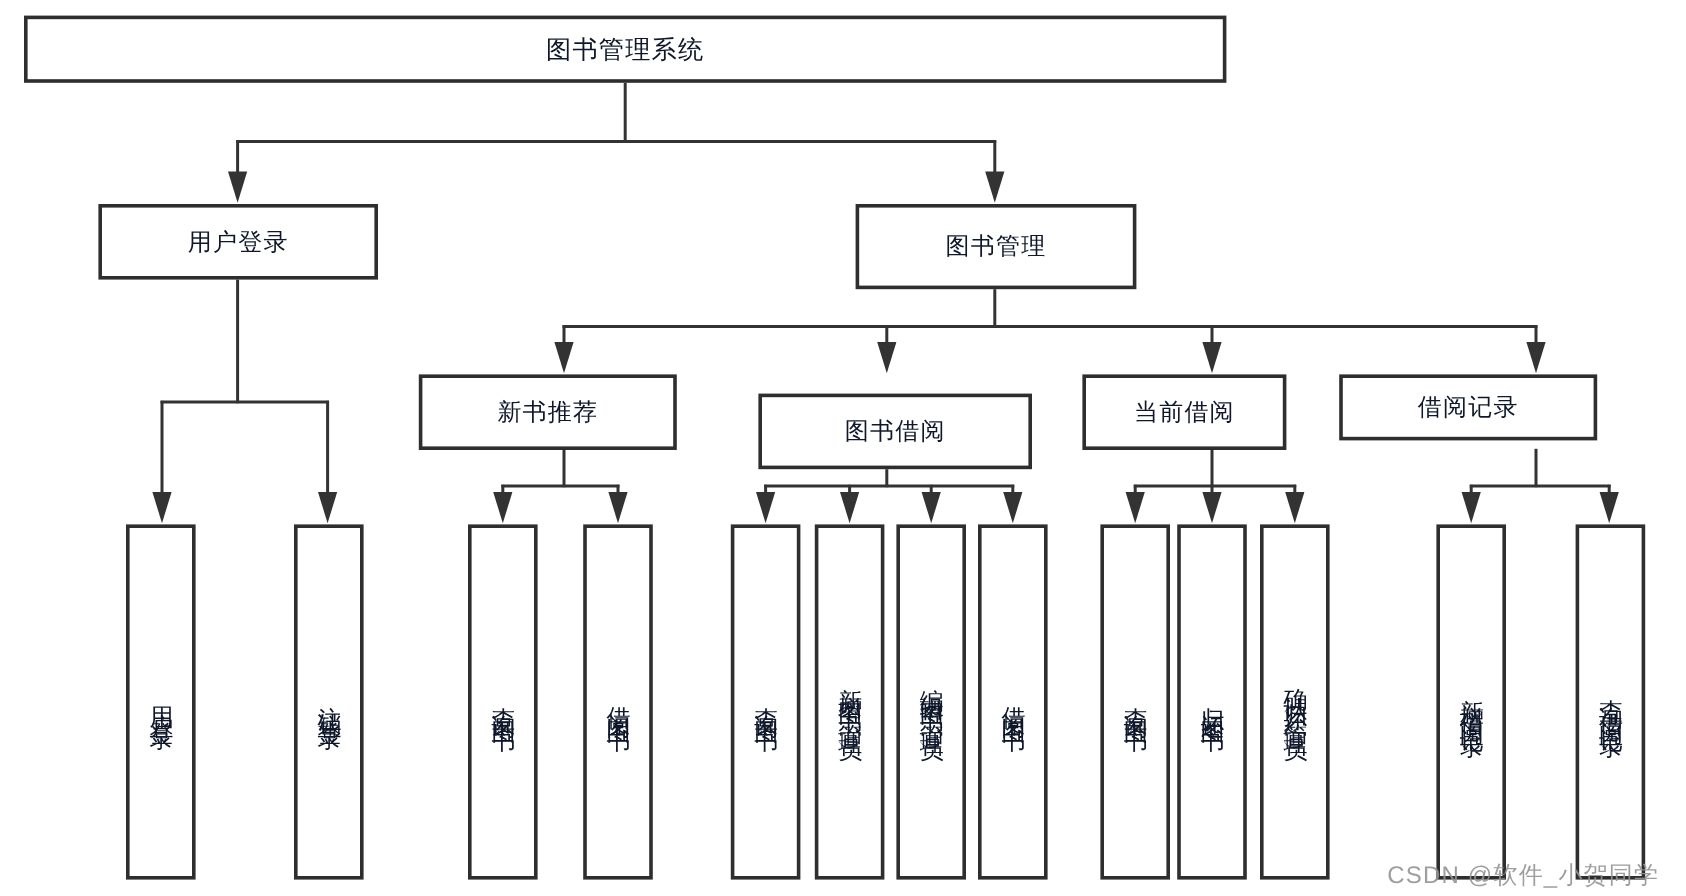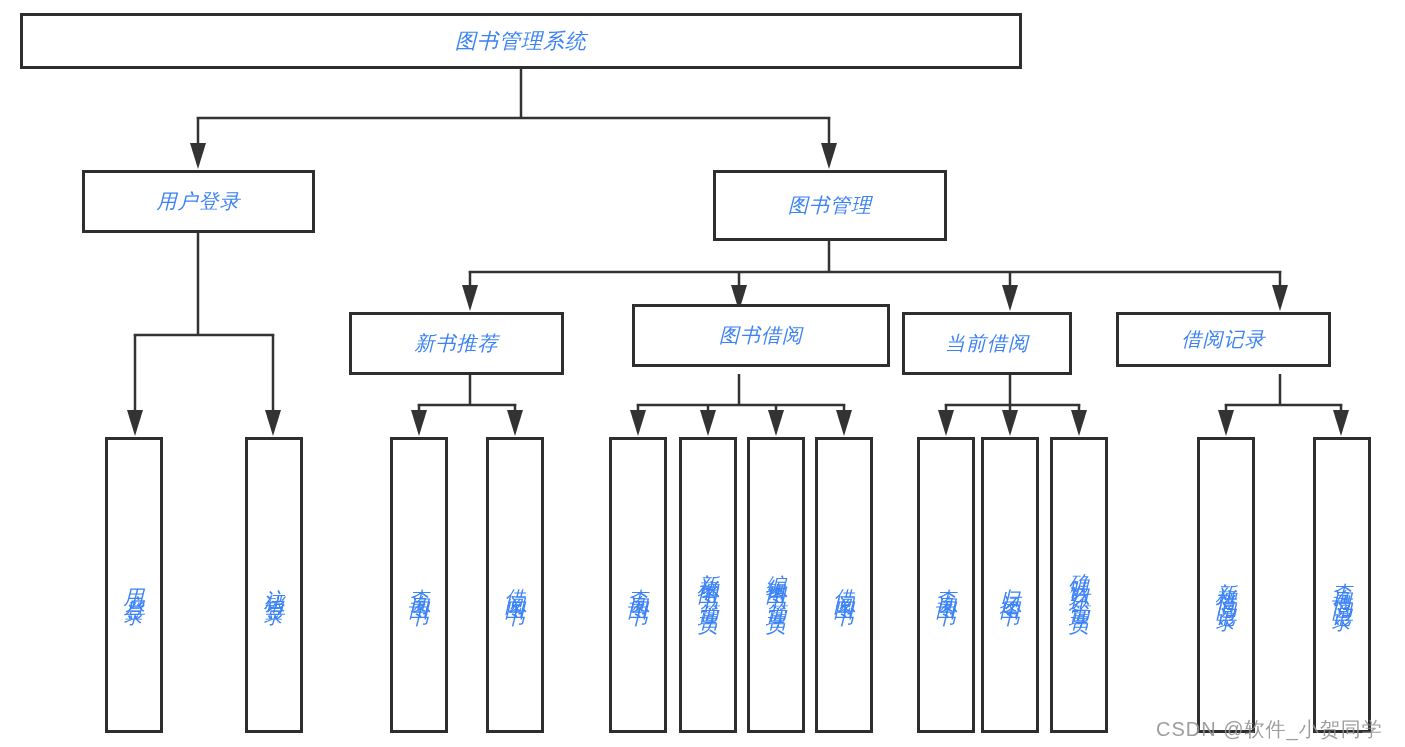--- a/index.html
+++ b/index.html
@@ -11,25 +11,24 @@
     overflow:hidden;
   }
   .box{
     position:absolute;
     box-sizing:border-box;
     border:3px solid #2e2e2e;
     background:#ffffff;
     display:flex;
     align-items:center;
     justify-content:center;
-    color:#3b82f6;
+    color:#0f172a;
     font-size:20px;
     letter-spacing:1px;
     z-index:2;
-    font-style:italic;
   }
   .root{font-size:21px;}
   .leaf{
     writing-mode:vertical-rl;
     text-orientation:mixed;
     letter-spacing:6px;
     font-size:20px;
     line-height:1;
   }
   #connectors{position:absolute;left:0;top:0;z-index:1;}
@@ -113,21 +112,21 @@
       <polygon points="1333,410 1349,410 1341,436"></polygon>
     </g>
   </svg>
 
   <div class="box root" style="left:20px;top:13px;width:1002px;height:56px">图书管理系统</div>
 
   <div class="box" style="left:82px;top:170px;width:233px;height:63px">用户登录</div>
   <div class="box" style="left:713px;top:170px;width:234px;height:71px">图书管理</div>
 
   <div class="box" style="left:349px;top:312px;width:215px;height:63px">新书推荐</div>
-  <div class="box" style="left:632px;top:304px;width:258px;height:63px">图书借阅</div>
+  <div class="box" style="left:632px;top:328px;width:228px;height:63px">图书借阅</div>
   <div class="box" style="left:902px;top:312px;width:170px;height:63px">当前借阅</div>
   <div class="box" style="left:1116px;top:312px;width:215px;height:55px">借阅记录</div>
 
   <div class="box leaf" style="left:105px;top:437px;width:58px;height:296px">用户登录</div>
   <div class="box leaf" style="left:245px;top:437px;width:58px;height:296px">注销登录</div>
 
   <div class="box leaf" style="left:390px;top:437px;width:58px;height:296px">查询图书</div>
   <div class="box leaf" style="left:486px;top:437px;width:58px;height:296px">借阅图书</div>
 
   <div class="box leaf" style="left:609px;top:437px;width:58px;height:296px">查询图书</div>

